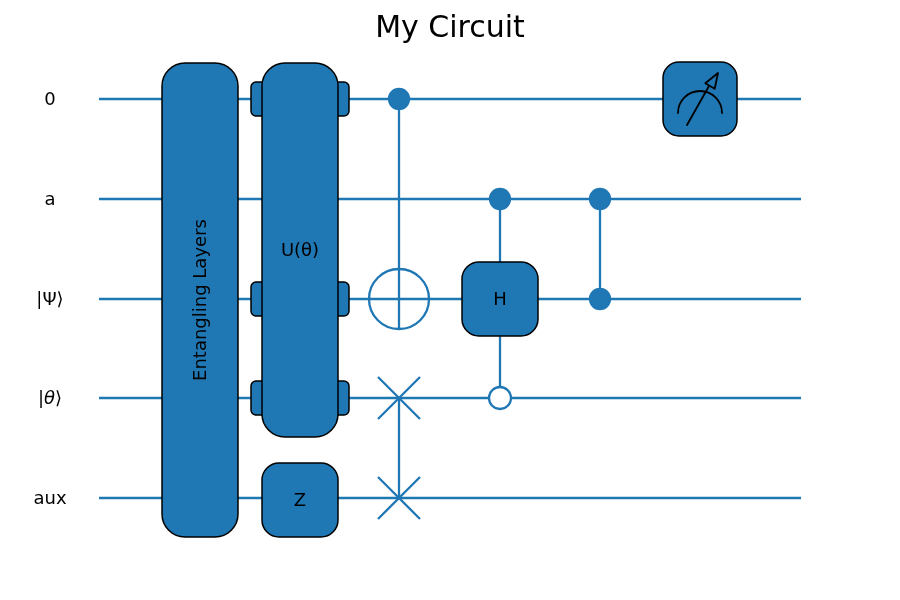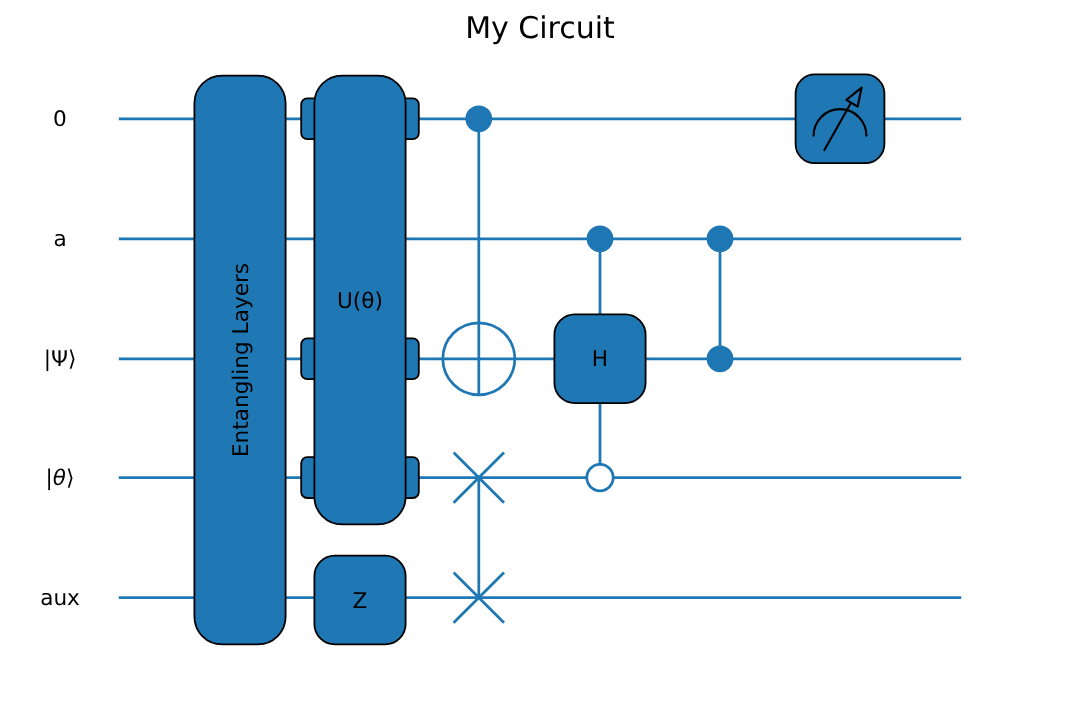--- a/index.html
+++ b/index.html
@@ -10,21 +10,21 @@
     background: #ffffff;
     font-family: "DejaVu Sans", sans-serif;
     overflow: hidden;
   }
   .figure-title {
     position: absolute;
     top: 9px;
     left: 0;
     width: 100%;
     text-align: center;
-    font-size: 25px;
+    font-size: 30px;
     color: #000000;
     font-family: "DejaVu Sans", sans-serif;
   }
   svg.circuit-svg { position: absolute; left: 0; top: 0; }
   svg.circuit-svg text {
     font-family: "DejaVu Sans", sans-serif;
     fill: #000000;
     font-size: 18px;
   }
 </style>

